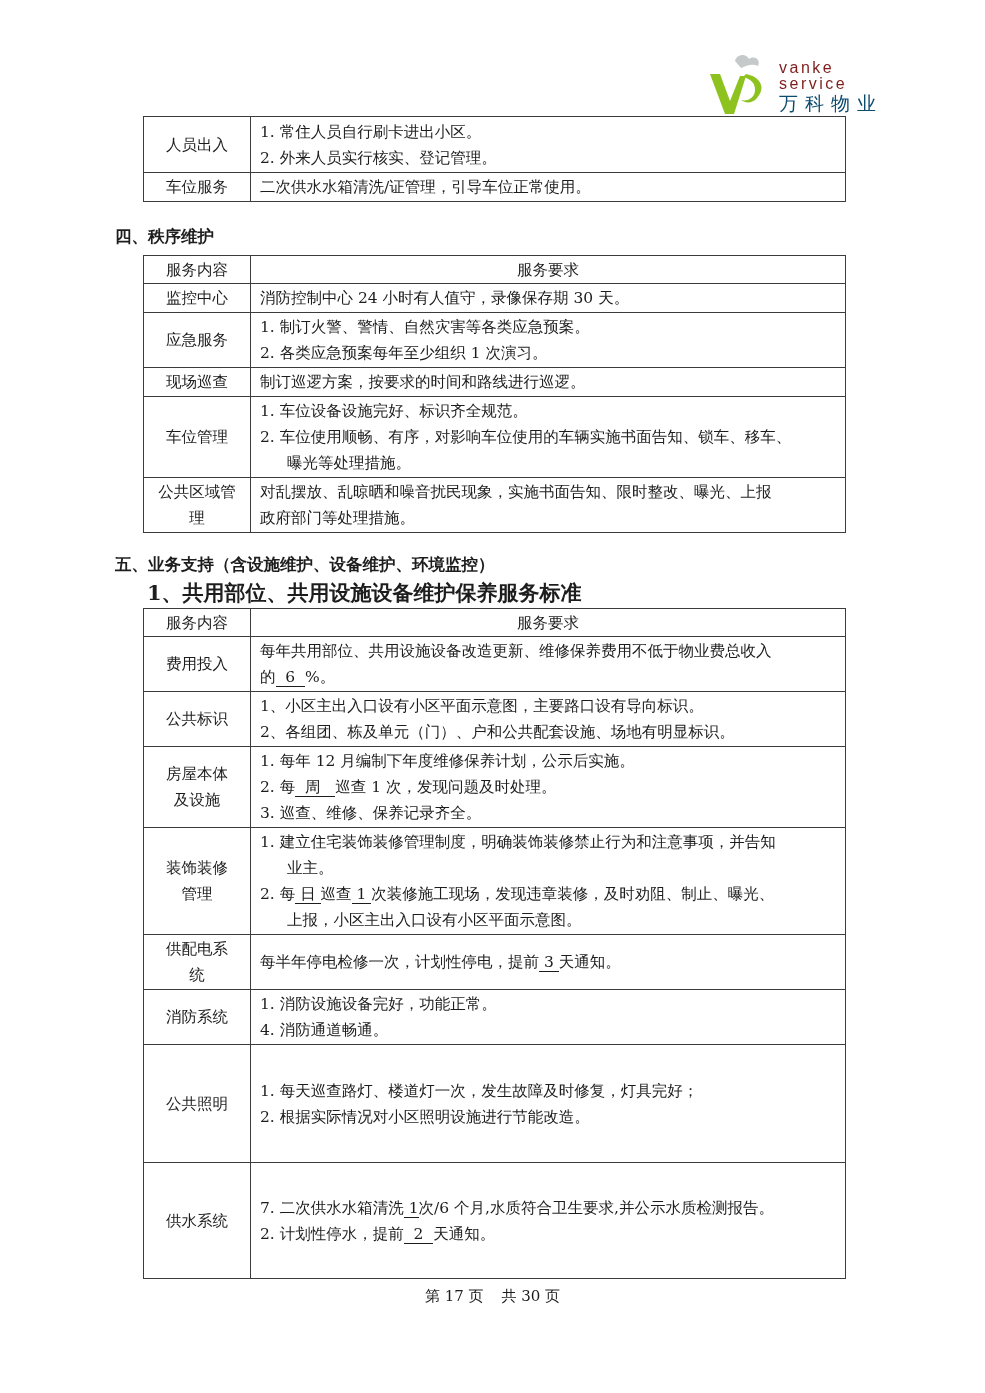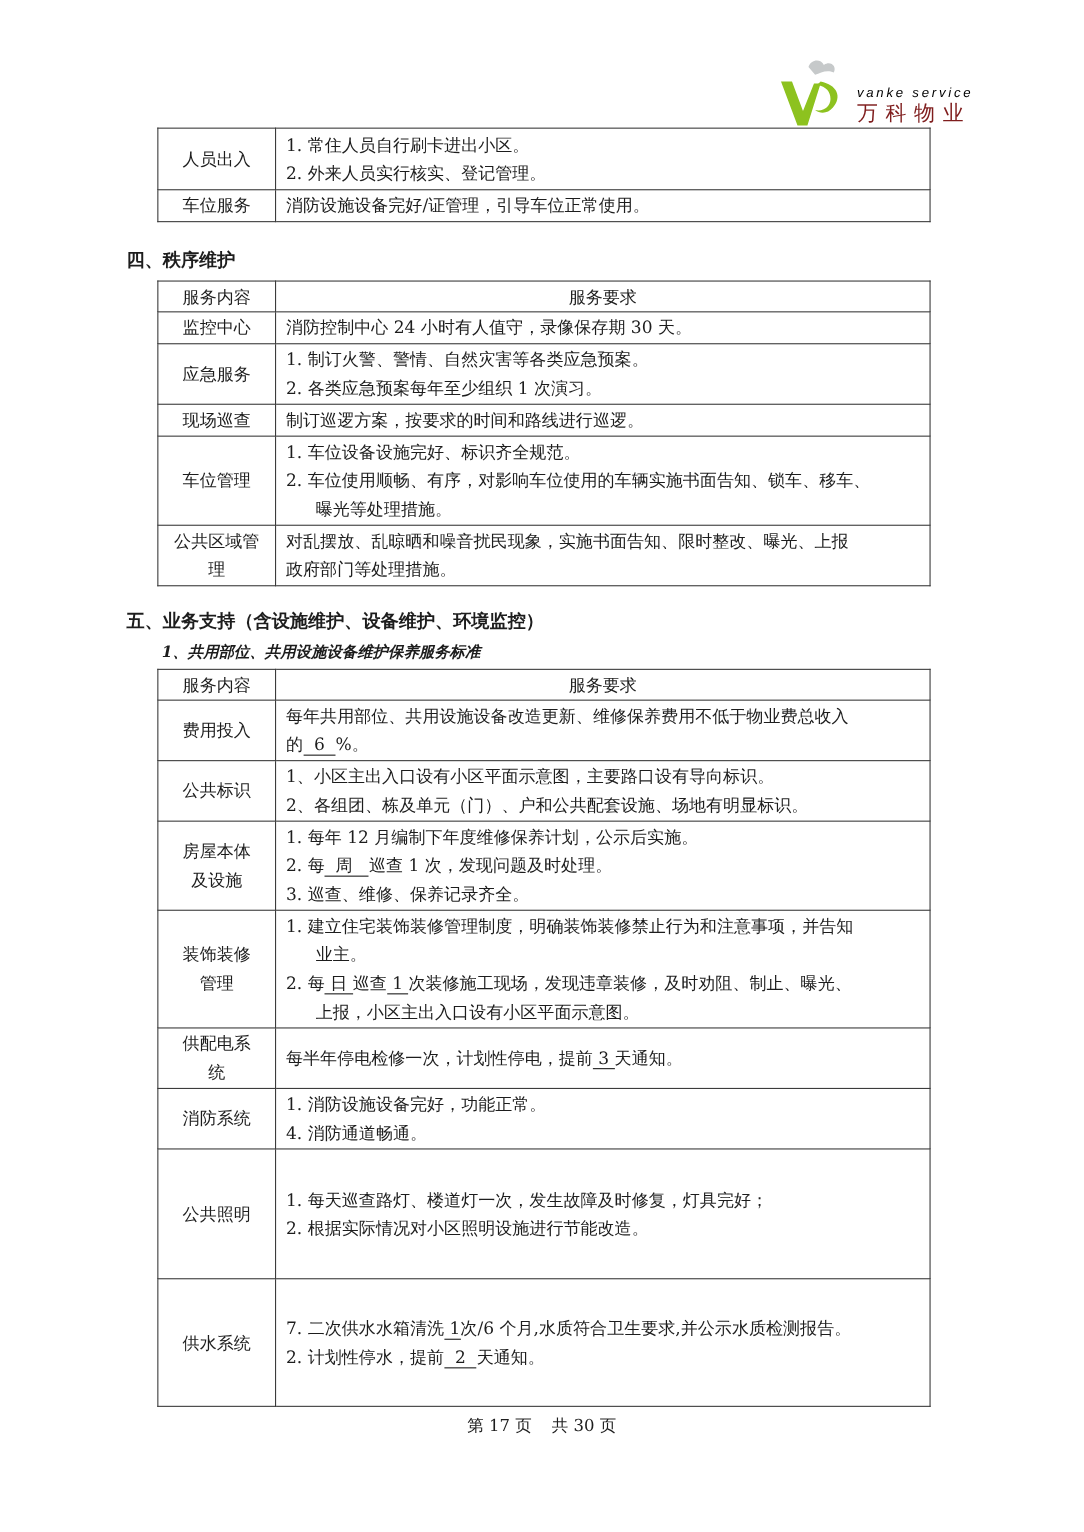--- a/index.html
+++ b/index.html
@@ -3,27 +3,27 @@
 <meta charset="utf-8">
 <style>
   html,body{margin:0;padding:0;background:#ffffff;}
   .page{position:relative;width:985px;height:1393px;background:#ffffff;
         font-family:"DejaVu Serif","Liberation Serif",serif;color:#1d1d1d;overflow:hidden;}
 
   
   .logo{position:absolute;top:52px;left:708px;width:180px;height:66px;display:flex;align-items:flex-end;}
   .logo-mark{width:62px;height:66px;flex:0 0 auto;}
   .logo-text{margin-left:9px;padding-bottom:2px;font-family:"Liberation Sans","DejaVu Sans",sans-serif;}
-  .logo-en{font-size:12px;letter-spacing:2.5px;color:#000000;line-height:16px;font-style:italic;}
-  .logo-cn{font-size:19px;letter-spacing:7px;color:#7f1d1d;line-height:24px;}
+  .logo-en{font-size:16px;letter-spacing:2.5px;color:#7f1d1d;line-height:16px;}
+  .logo-cn{font-size:19px;letter-spacing:7px;color:#0c4a6e;line-height:24px;}
 
   
   .sec-h{position:absolute;font-size:16.5px;font-weight:bold;line-height:22px;white-space:nowrap;}
   .sec-h .norm{font-weight:bold;}
-  .sub-h{position:absolute;font-size:14px;font-weight:bold;line-height:22px;white-space:nowrap;font-style:italic;}
+  .sub-h{position:absolute;font-size:21px;font-weight:bold;line-height:22px;white-space:nowrap;}
 
   
   table.tbl{position:absolute;left:143px;width:702px;border-collapse:collapse;table-layout:fixed;padding-left:37px;}
   .tbl td{border:1px solid #3c3c3c;font-size:15.5px;line-height:26px;vertical-align:middle;padding:0;}
   .tbl col.c1{width:107px;}
   .tbl col.c2{width:595px;}
   td.lbl{text-align:center;padding:1px 4px;}
   td.req{padding:1px 6px 1px 9px;}
   td.hdr{text-align:center;}
   .ln{white-space:nowrap;}
@@ -64,21 +64,21 @@
       <td class="req">
         <div class="ln">1. 常住人员自行刷卡进出小区。</div>
         <div class="ln">2. 外来人员实行核实、登记管理。</div>
       </td>
     </tr>
     <tr style="height:28px;">
       <td class="lbl">
             <div>车位服务</div>
           </td>
       <td class="req">
-        <div class="ln">消防设施设备完好/证管理，引导车位正常使用。</div>
+        <div class="ln">二次供水水箱清洗/证管理，引导车位正常使用。</div>
       </td>
     </tr>
   </tbody>
     </table>
 
   <div class="sec-h" style="top:226px;left:115px;">四、秩序维护</div>
 
   <table class="tbl" style="top:255px;">
     <colgroup>
         <col class="c1">

